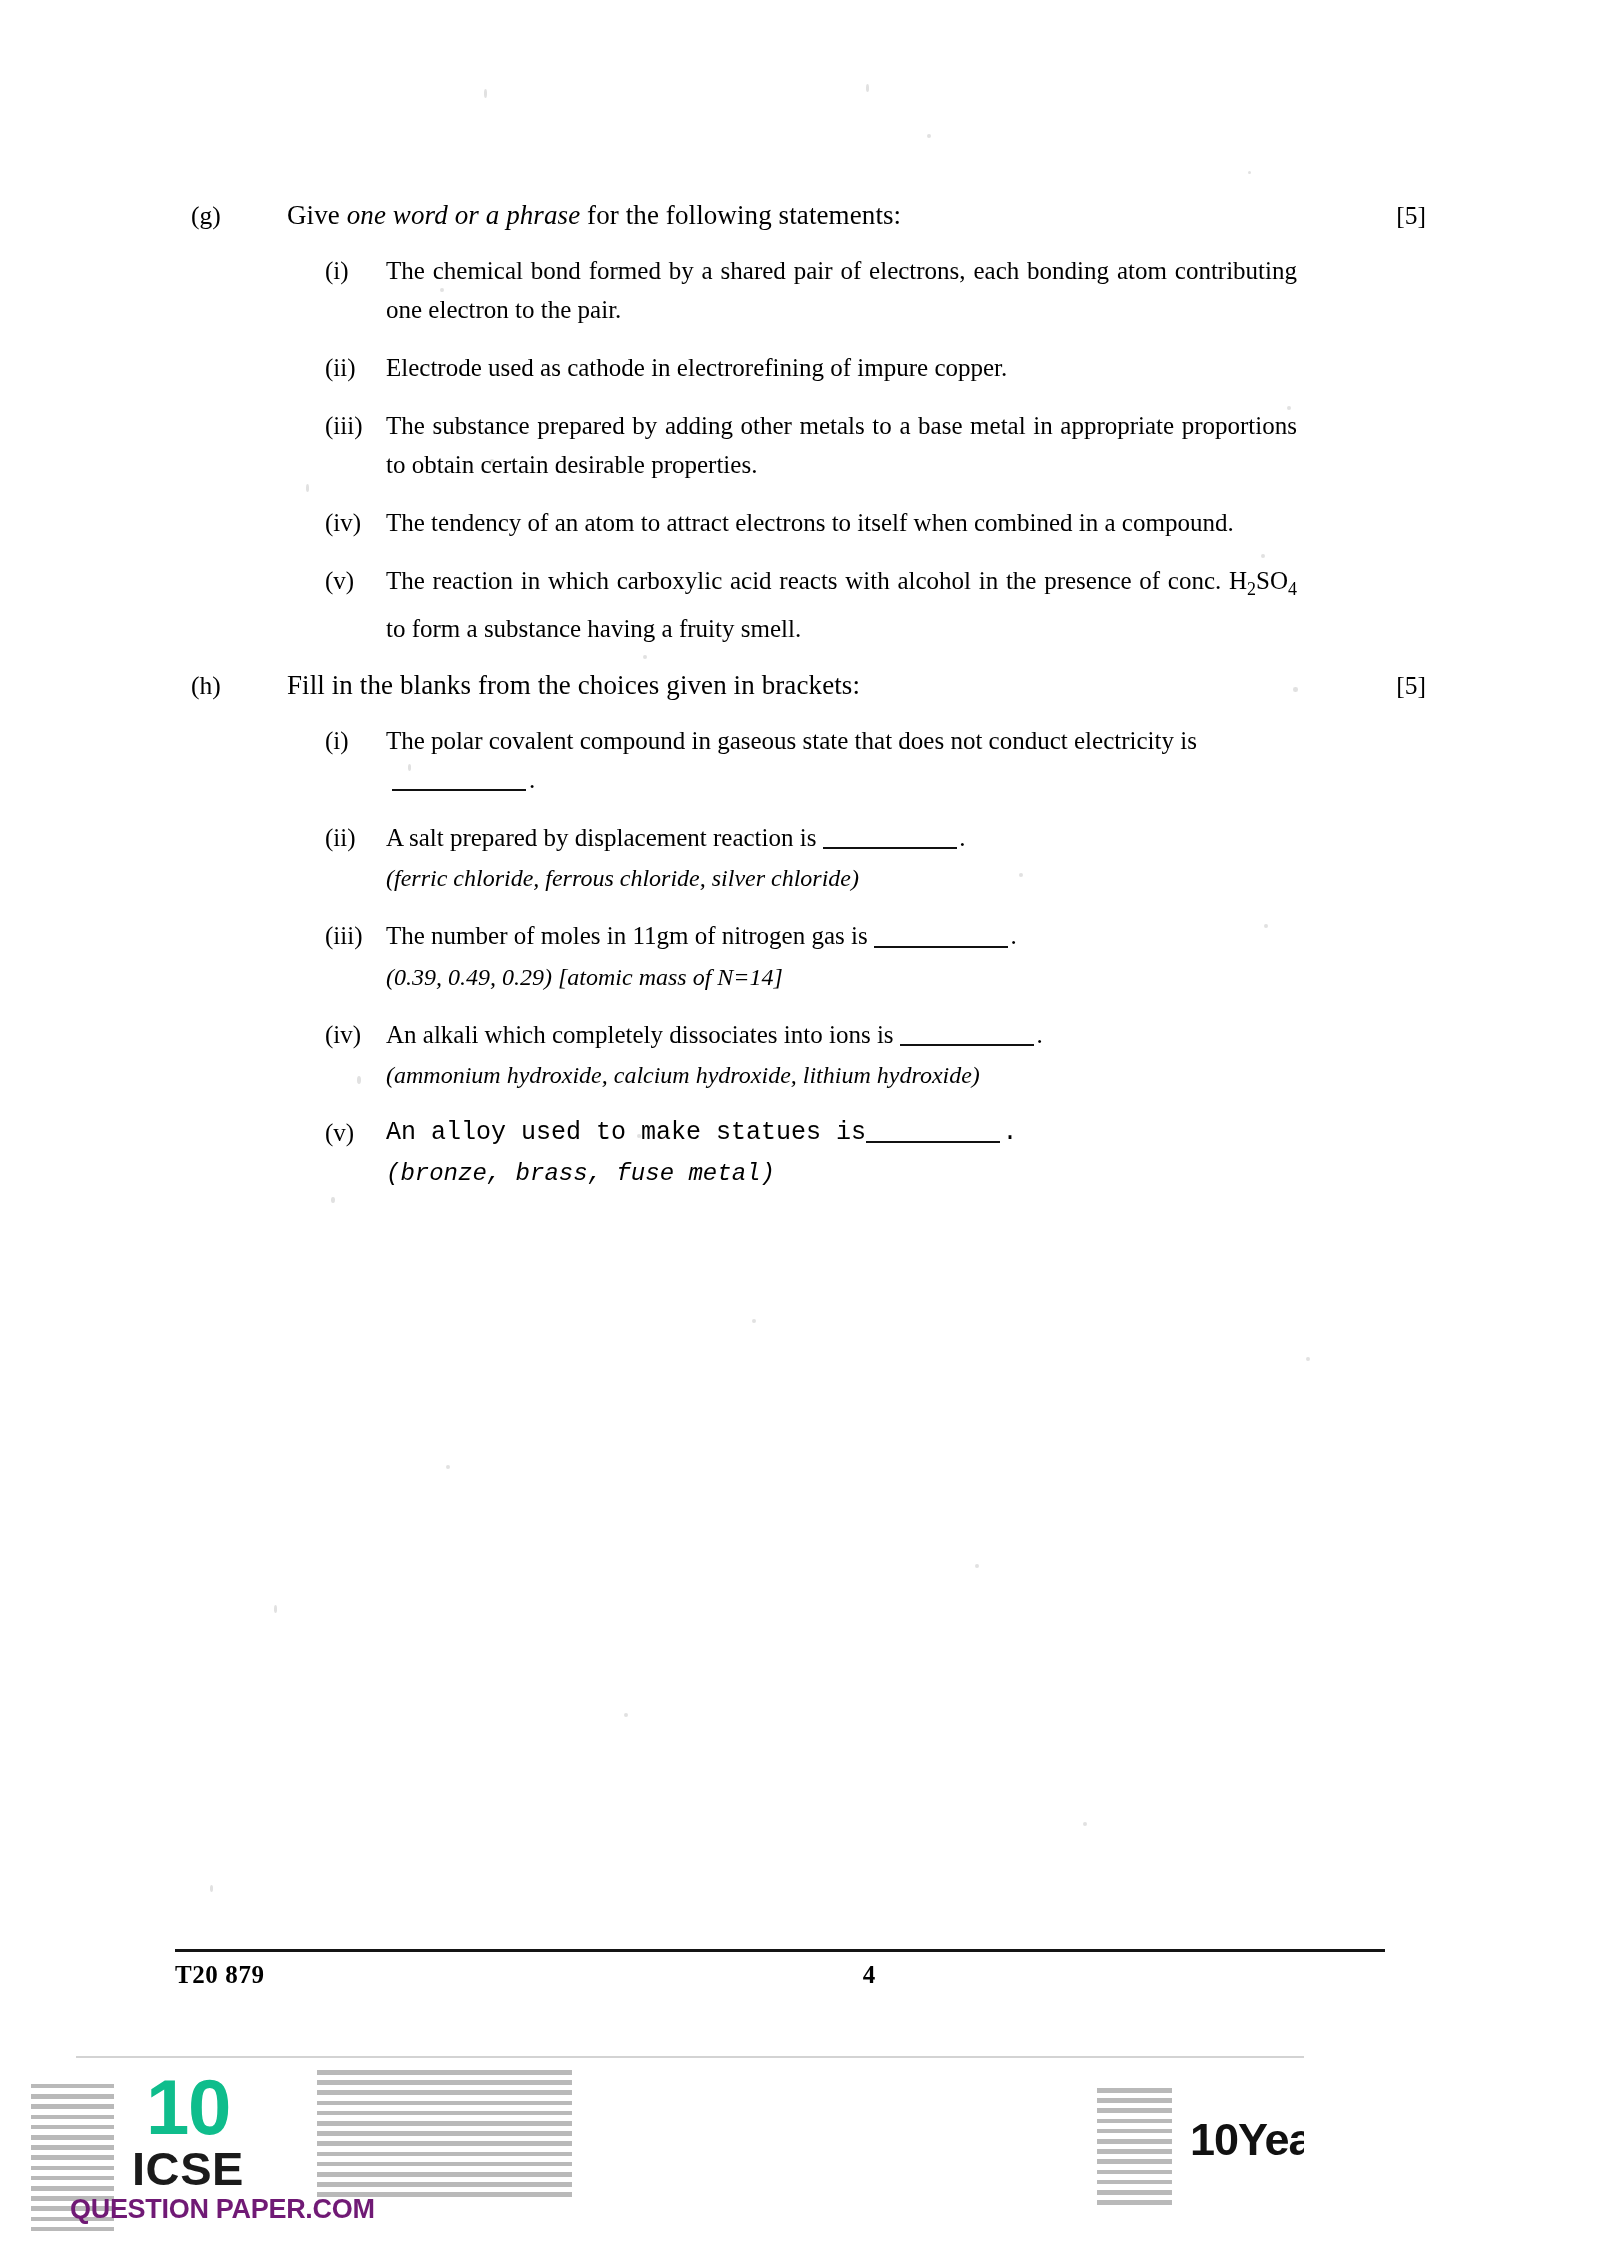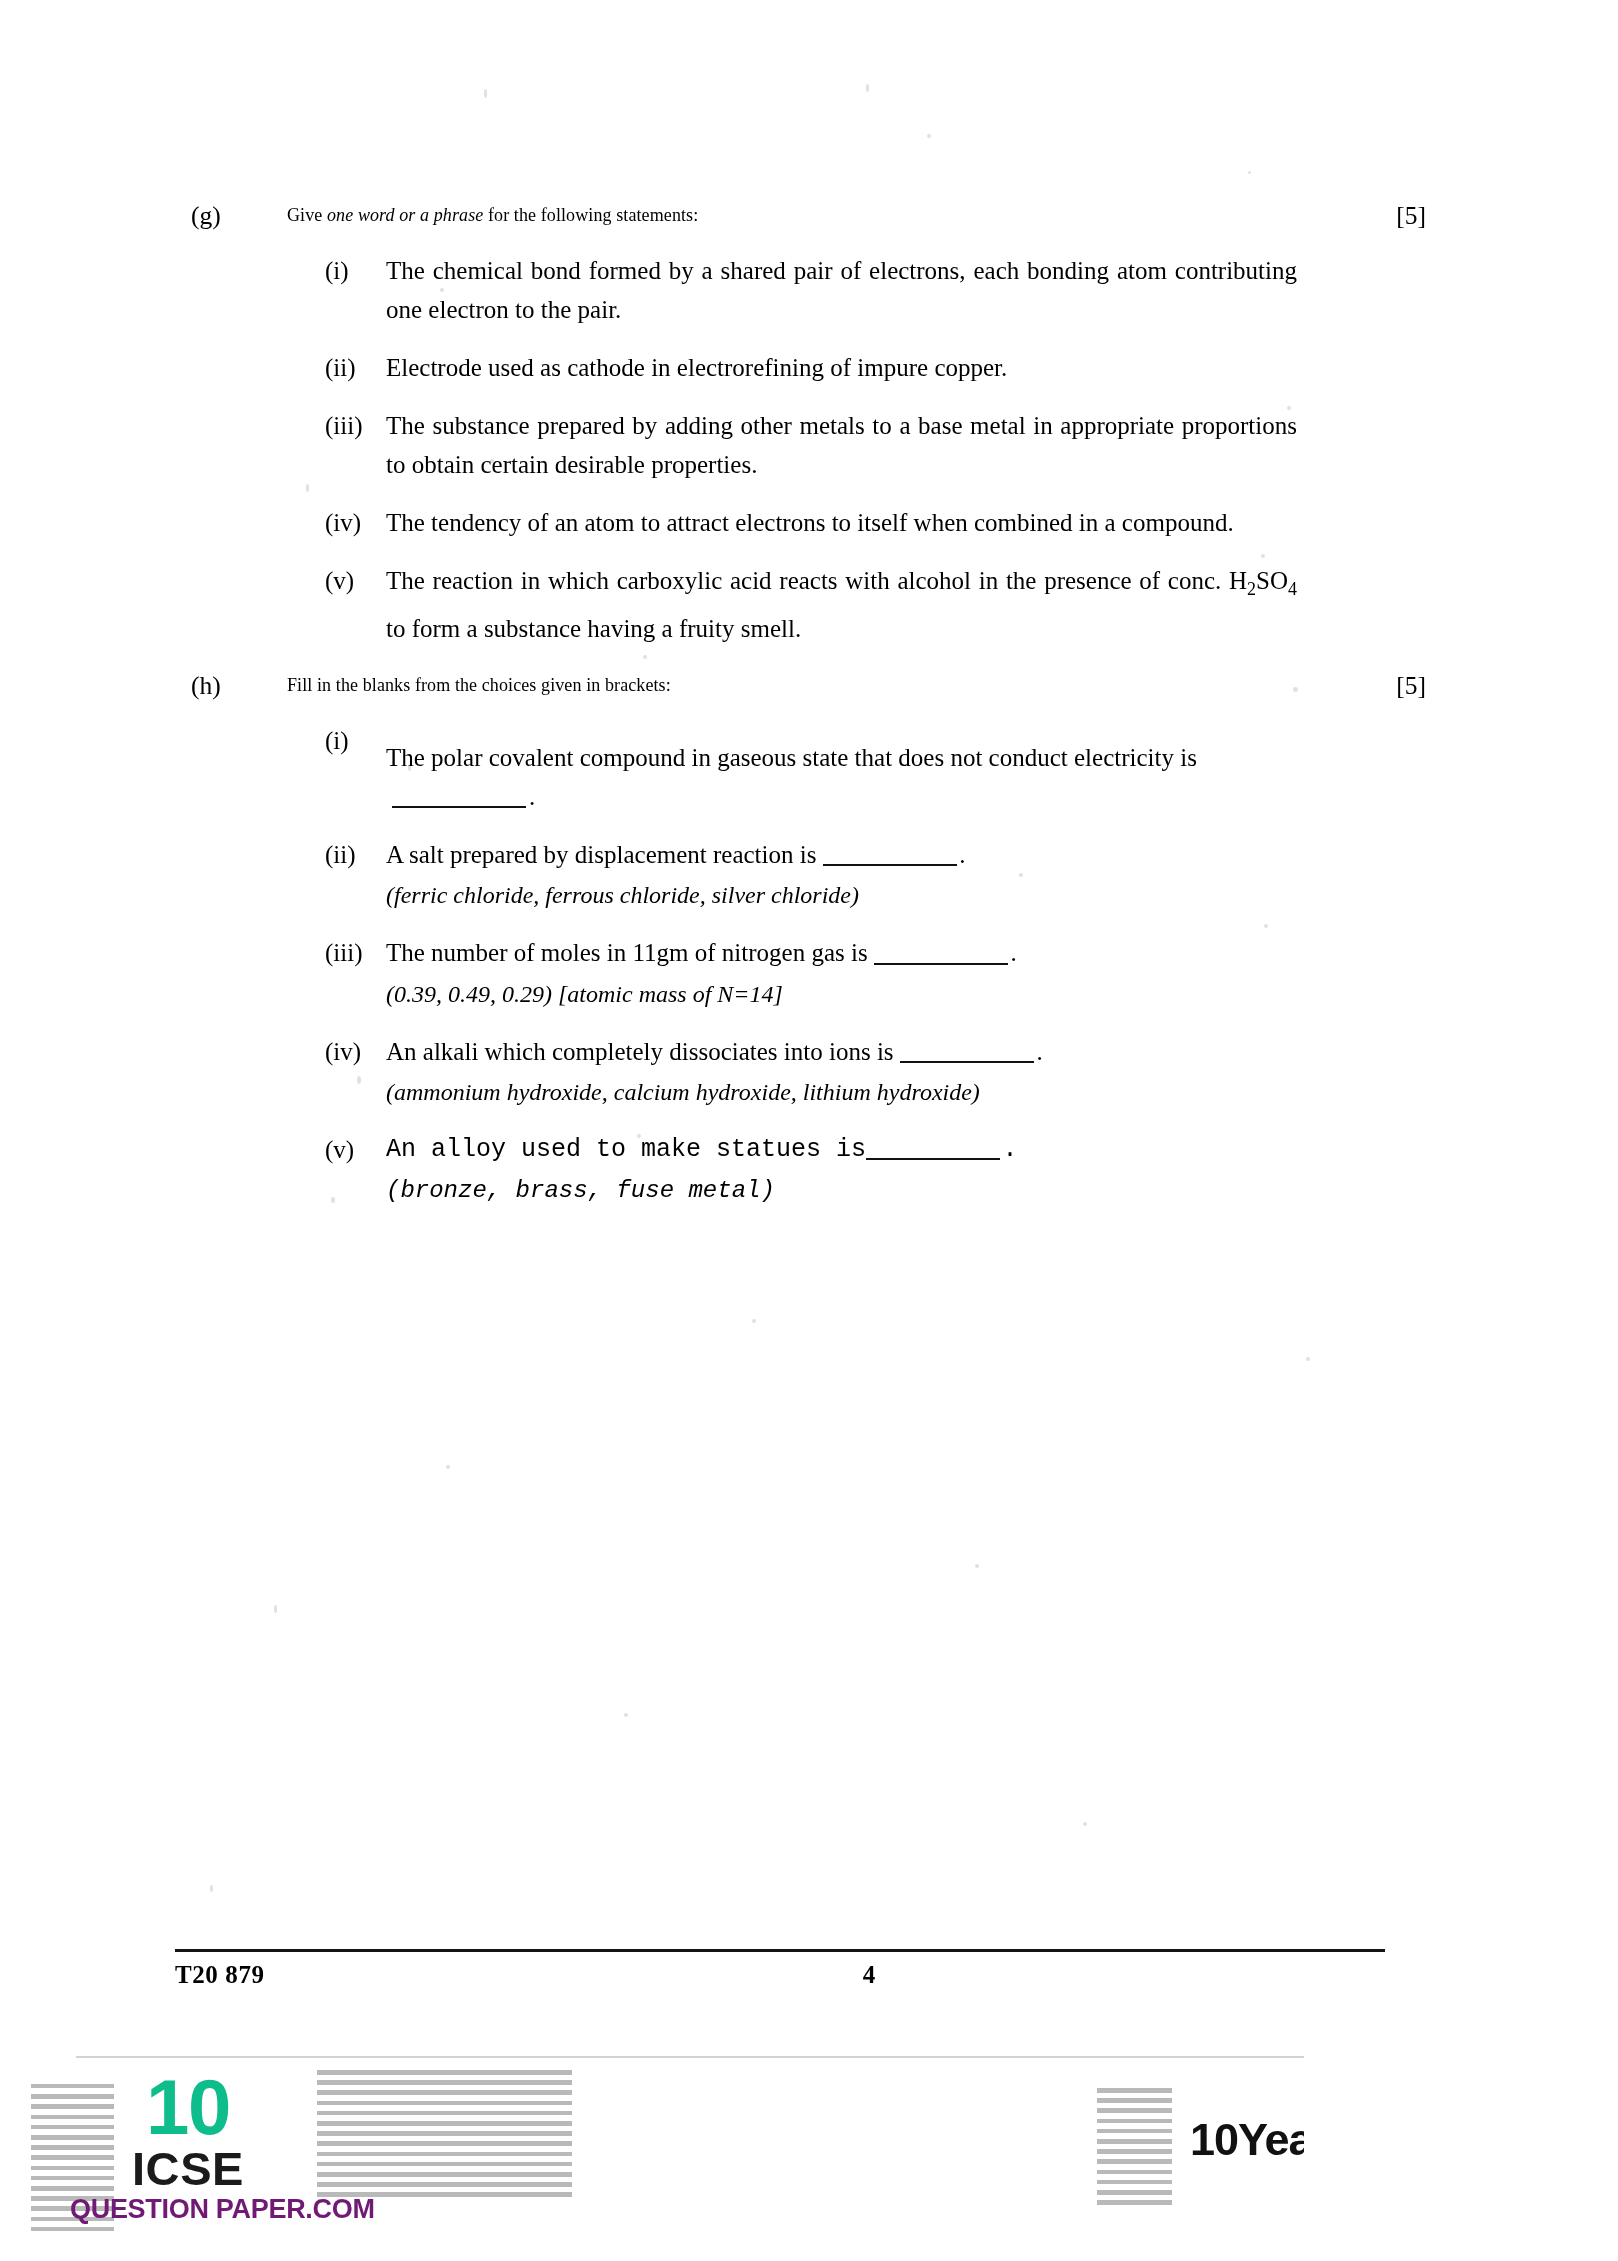--- a/index.html
+++ b/index.html
@@ -54,21 +54,21 @@
     min-height: 37px;
   }
   .q-letter {
     width: 96px;
     flex: 0 0 96px;
     font-size: 25.5px;
     line-height: 37px;
   }
   .q-stem {
     flex: 1 1 auto;
-    font-size: 18px;
+    font-size: 27px;
     line-height: 37px;
     letter-spacing: 0.1px;
   }
   .q-stem .ital {
     font-style: italic;
   }
   .q-marks {
     position: absolute;
     right: -38px;
     top: 0;
@@ -339,21 +339,21 @@
       <div class="qhead-row">
         <div class="q-letter">(h)</div>
         <div class="q-stem">Fill in the blanks from the choices given in brackets:</div>
         <div class="q-marks">[5]</div>
       </div>
 
       <div class="subitems">
 
         <div class="subitem">
           <div class="sub-roman">(i)</div>
-          <div class="sub-body" style="max-width:911px;margin-top:17px;">
+          <div class="sub-body" style="max-width:911px;">
             <span class="justified" style="display:block; text-align:justify; text-align-last:left;">The polar covalent compound in gaseous state that does not conduct electricity is</span>
             <span class="blank"></span><span>.</span>
           </div>
         </div>
 
         <div class="subitem">
           <div class="sub-roman">(ii)</div>
           <div class="sub-body" style="max-width:911px;">
             <span>A salt prepared by displacement reaction is</span><span class="blank"></span><span>.</span>
             <div class="choices">(ferric chloride, ferrous chloride, silver chloride)</div>

